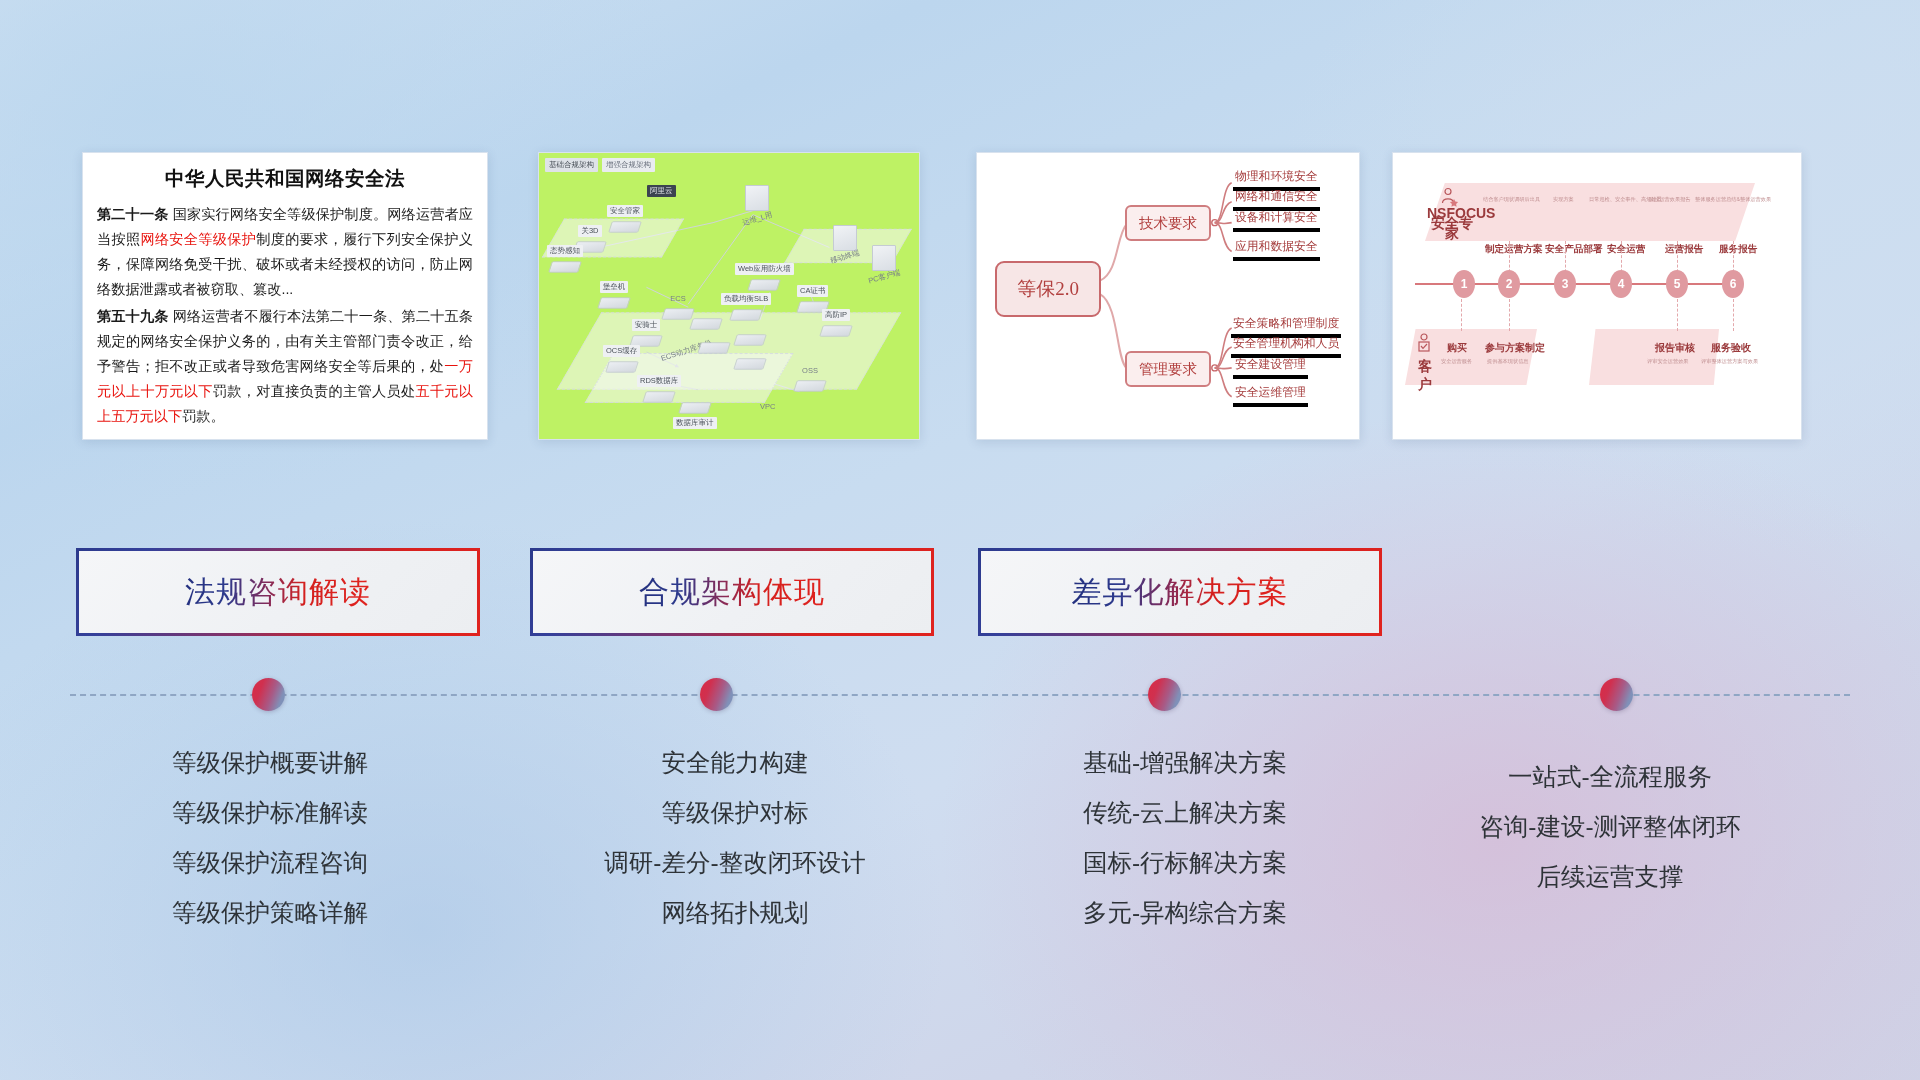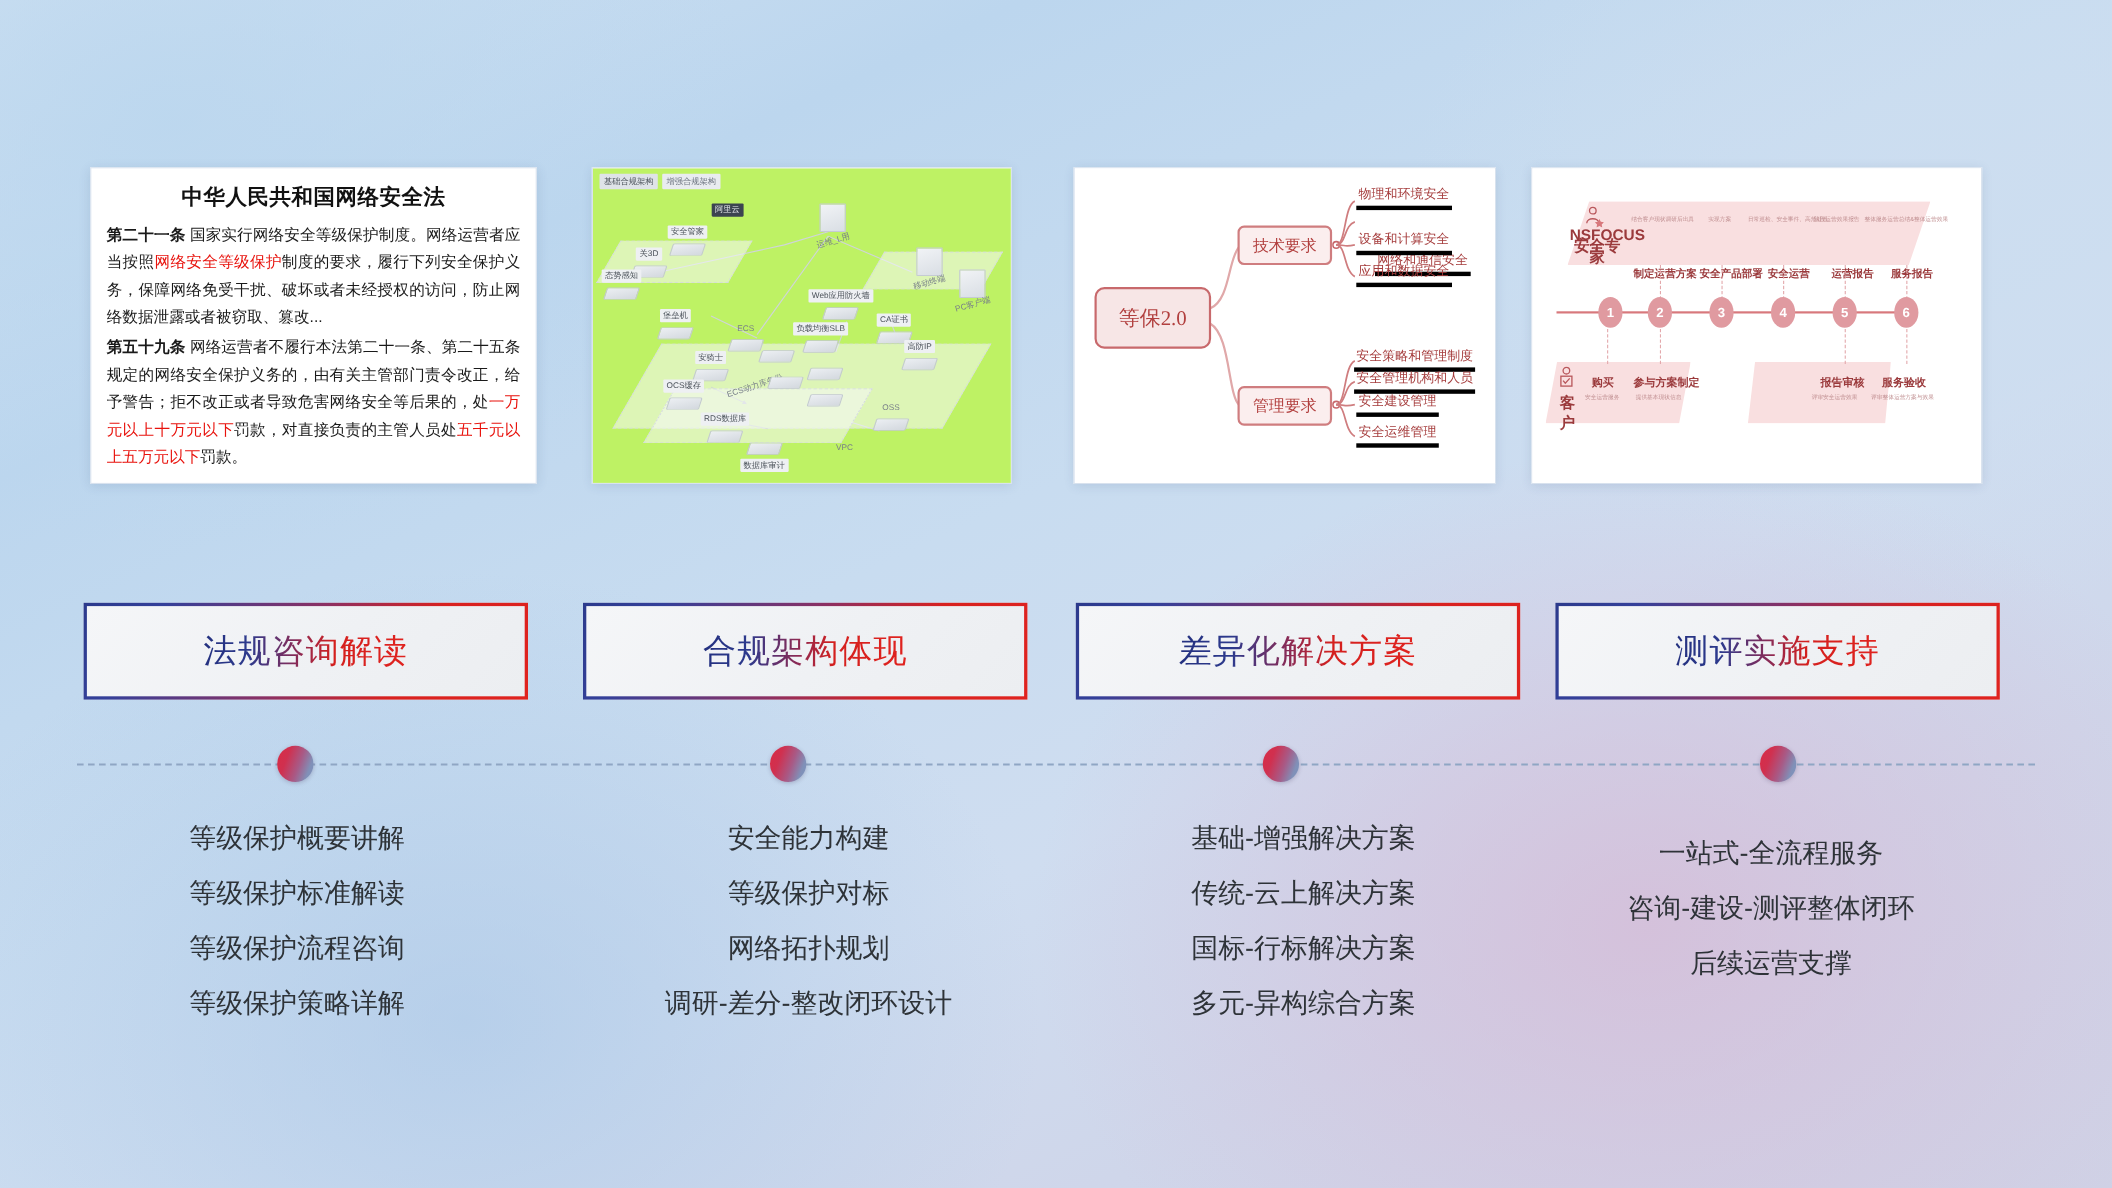--- a/index.html
+++ b/index.html
@@ -321,21 +321,21 @@
         <path d="M239 216 C 248 216, 246 218, 256 216" stroke="#cf7d7f" stroke-width="1.6" fill="none"></path>
         <path d="M239 216 C 248 216, 246 240, 256 245" stroke="#cf7d7f" stroke-width="1.6" fill="none"></path>
       </svg>
 
       <div class="root">等保2.0</div>
 
       <div class="branch b-tech">技术要求</div>
       <div class="branch b-mgmt">管理要求</div>
 
       <div class="leaf" style="left:256px;top:16px;">物理和环境安全</div>
-      <div class="leaf" style="left:273px;top:36px;margin-top:40px;">网络和通信安全</div>
+      <div class="leaf" style="left:256px;top:36px;">网络和通信安全</div>
       <div class="leaf" style="left:256px;top:57px;">设备和计算安全</div>
       <div class="leaf" style="left:256px;top:86px;">应用和数据安全</div>
 
       <div class="leaf" style="left:254px;top:163px;">安全策略和管理制度</div>
       <div class="leaf" style="left:254px;top:183px;">安全管理机构和人员</div>
       <div class="leaf" style="left:256px;top:204px;">安全建设管理</div>
       <div class="leaf" style="left:256px;top:232px;">安全运维管理</div>
     </div>
   </div>
 
@@ -414,43 +414,38 @@
   <div class="tbox t2">
     <div class="inner">
       <span class="ttext">合规架构体现</span>
     </div>
   </div>
   <div class="tbox t3">
     <div class="inner">
       <span class="ttext">差异化解决方案</span>
     </div>
   </div>
-  <div class="tbox t4">
-    <div class="inner">
-      <span class="ttext">测评实施支持</span>
-    </div>
-  </div>
 
   <div class="tl-line"></div>
   <div class="tl-dot d1"></div>
   <div class="tl-dot d2"></div>
   <div class="tl-dot d3"></div>
   <div class="tl-dot d4"></div>
 
   <div class="col col1">
     <div class="li">等级保护概要讲解</div>
     <div class="li">等级保护标准解读</div>
     <div class="li">等级保护流程咨询</div>
     <div class="li">等级保护策略详解</div>
   </div>
   <div class="col col2">
     <div class="li">安全能力构建</div>
     <div class="li">等级保护对标</div>
+    <div class="li">调研-差分-整改闭环设计</div>
     <div class="li">网络拓扑规划</div>
-    <div class="li">调研-差分-整改闭环设计</div>
   </div>
   <div class="col col3">
     <div class="li">基础-增强解决方案</div>
     <div class="li">传统-云上解决方案</div>
     <div class="li">国标-行标解决方案</div>
     <div class="li">多元-异构综合方案</div>
   </div>
   <div class="col col4">
     <div class="li">一站式-全流程服务</div>
     <div class="li">咨询-建设-测评整体闭环</div>

